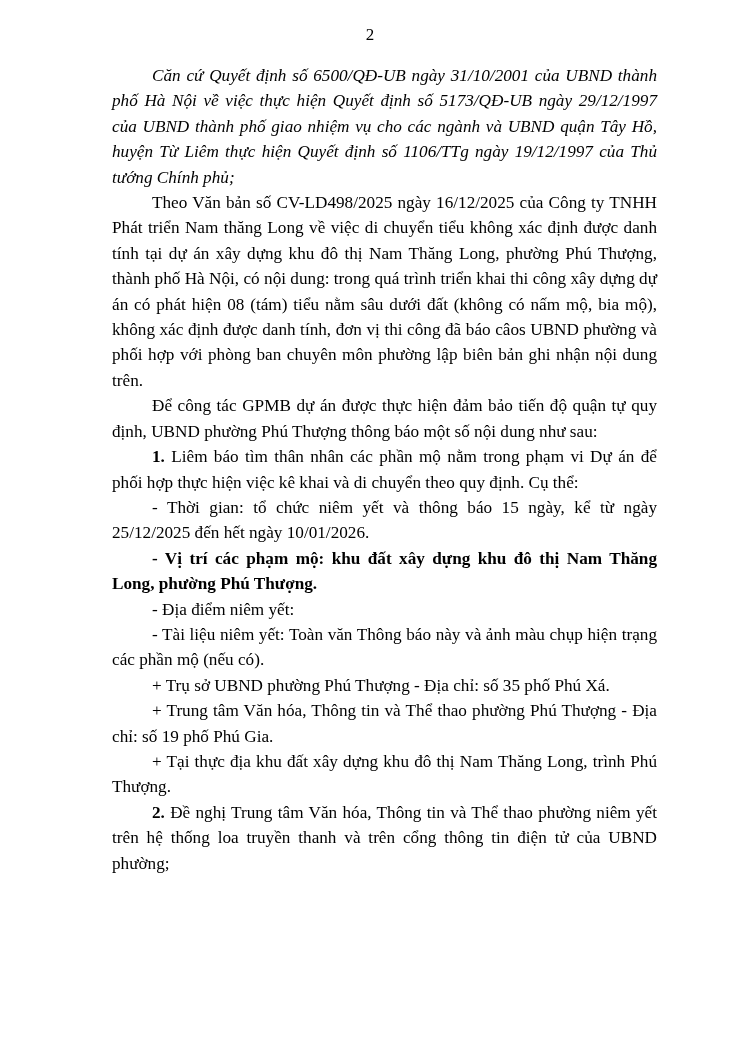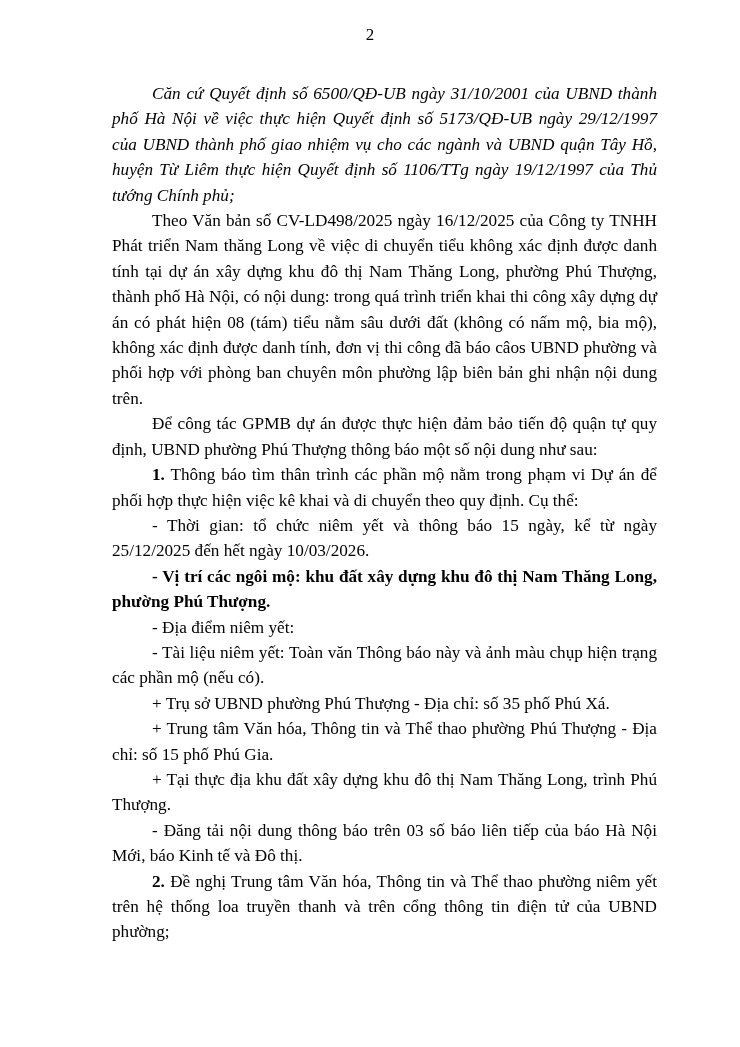--- a/index.html
+++ b/index.html
@@ -40,55 +40,53 @@
     font-size: 17.2px;
     line-height: 25.4px;
     text-align: justify;
     text-justify: inter-word;
     text-indent: 40px;
     hyphens: none;
     word-spacing: 0;
   }
   p.para.italic {
     font-style: italic;
-    margin-top: 18px;
   }
   b.lead { font-weight: bold; }
   
 </style>
 </head>
 <body>
 
 <div class="page">
 
   <div class="page-number">2</div>
 
   <div class="body-col">
 
     <p class="para italic">Căn cứ Quyết định số 6500/QĐ-UB ngày 31/10/2001 của UBND thành phố Hà Nội về việc thực hiện Quyết định số 5173/QĐ-UB ngày 29/12/1997 của UBND thành phố giao nhiệm vụ cho các ngành và UBND quận Tây Hồ, huyện Từ Liêm thực hiện Quyết định số 1106/TTg ngày 19/12/1997 của Thủ tướng Chính phủ;</p>
 
     <p class="para">Theo Văn bản số CV-LD498/2025 ngày 16/12/2025 của Công ty TNHH Phát triển Nam thăng Long về việc di chuyển tiểu không xác định được danh tính tại dự án xây dựng khu đô thị Nam Thăng Long, phường Phú Thượng, thành phố Hà Nội, có nội dung: trong quá trình triển khai thi công xây dựng dự án có phát hiện 08 (tám) tiểu nằm sâu dưới đất (không có nấm mộ, bia mộ), không xác định được danh tính, đơn vị thi công đã báo câos UBND phường và phối hợp với phòng ban chuyên môn phường lập biên bản ghi nhận nội dung trên.</p>
 
     <p class="para">Để công tác GPMB dự án được thực hiện đảm bảo tiến độ quận tự quy định, UBND phường Phú Thượng thông báo một số nội dung như sau:</p>
 
-    <p class="para"><b class="lead">1.</b><span> Thông báo tìm thân trình các phần mộ nằm trong phạm vi Dự án để phối hợp thực hiện việc kê khai và di chuyển theo quy định. Cụ thể:</span></p>
+    <p class="para"><b class="lead">1.</b><span> Liêm báo tìm thân nhân các phần mộ nằm trong phạm vi Dự án để phối hợp thực hiện việc kê khai và di chuyển theo quy định. Cụ thể:</span></p>
 
-    <p class="para">- Thời gian: tổ chức niêm yết và thông báo 15 ngày, kể từ ngày 25/12/2025 đến hết ngày 10/03/2026.</p>
+    <p class="para">- Thời gian: tổ chức niêm yết và thông báo 15 ngày, kể từ ngày 25/12/2025 đến hết ngày 10/01/2026.</p>
 
-    <p class="para" style="font-weight:bold;">- Vị trí các ngôi mộ: khu đất xây dựng khu đô thị Nam Thăng Long, phường Phú Thượng.</p>
+    <p class="para" style="font-weight:bold;">- Vị trí các phạm mộ: khu đất xây dựng khu đô thị Nam Thăng Long, phường Phú Thượng.</p>
 
     <p class="para">- Địa điểm niêm yết:</p>
 
     <p class="para">- Tài liệu niêm yết: Toàn văn Thông báo này và ảnh màu chụp hiện trạng các phần mộ (nếu có).</p>
 
     <p class="para">+ Trụ sở UBND phường Phú Thượng - Địa chỉ: số 35 phố Phú Xá.</p>
 
-    <p class="para">+ Trung tâm Văn hóa, Thông tin và Thể thao phường Phú Thượng - Địa chỉ: số 15 phố Phú Gia.</p>
+    <p class="para">+ Trung tâm Văn hóa, Thông tin và Thể thao phường Phú Thượng - Địa chỉ: số 19 phố Phú Gia.</p>
 
     <p class="para">+ Tại thực địa khu đất xây dựng khu đô thị Nam Thăng Long, trình Phú Thượng.</p>
 
-    <p class="para">- Đăng tải nội dung thông báo trên 03 số báo liên tiếp của báo Hà Nội Mới, báo Kinh tế và Đô thị.</p>
 
     <p class="para"><b class="lead">2.</b><span> Đề nghị Trung tâm Văn hóa, Thông tin và Thể thao phường niêm yết trên hệ thống loa truyền thanh và trên cổng thông tin điện tử của UBND phường;</span></p>
 
 
   </div>
 </div>
 
 </body></html>

